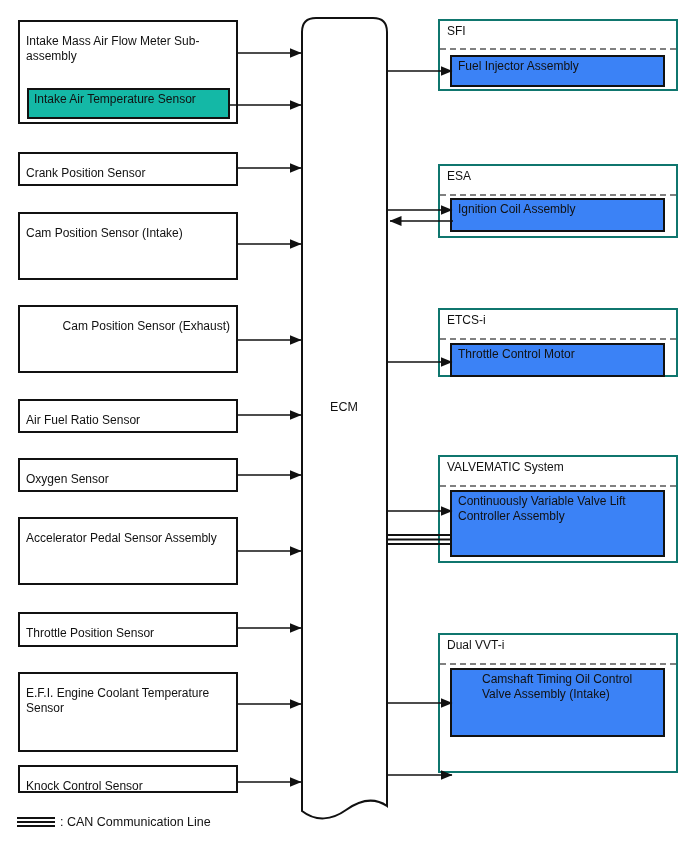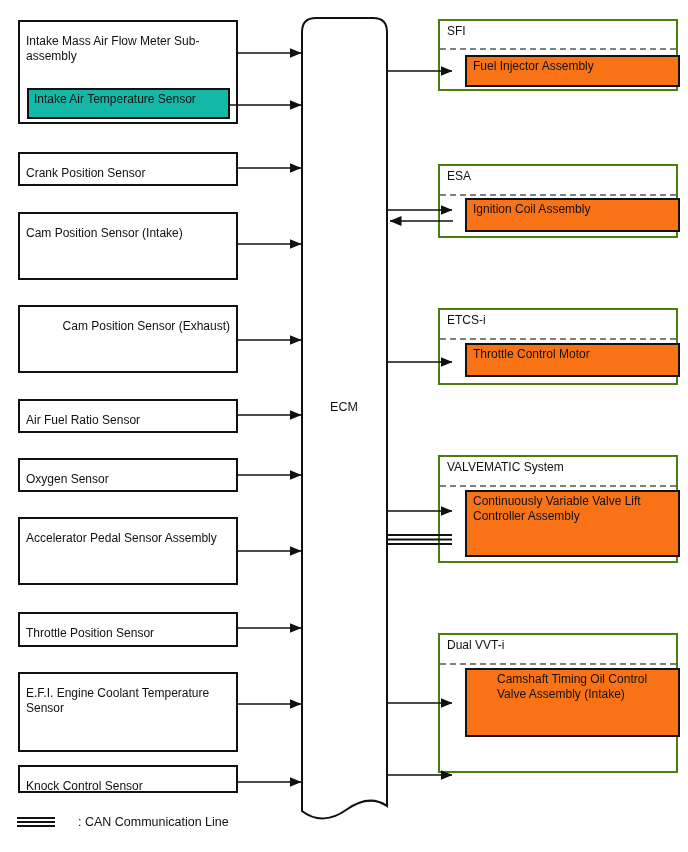--- a/index.html
+++ b/index.html
@@ -34,41 +34,41 @@
     background: #14b8a6;
     padding: 2px 5px;
     font-size: 12px;
     line-height: 1.25;
   }
   
   .rbox {
     position: absolute;
     left: 438px;
     width: 240px;
-    border: 2px solid #4d7c0f;
+    border: 2px solid #0f766e;
     background: #fff;
     font-size: 12px;
   }
   .rbox .title {
     padding: 3px 7px;
     font-size: 12px;
     line-height: 1.25;
   }
   .dash-sep {
     position: absolute;
     left: 0;
     right: 0;
     border-top: 2px dashed #808080;
   }
   .rinner {
     position: absolute;
-    left: 25px;
+    left: 10px;
     width: 215px;
     border: 2px solid #111;
-    background: #f97316;
+    background: #3b82f6;
     padding: 2px 6px;
     font-size: 12px;
     line-height: 1.28;
   }
   
   svg.overlay {
     position: absolute;
     inset: 0;
     z-index: 5;
     pointer-events: none;
@@ -81,21 +81,21 @@
     font-size: 12.5px;
     fill: #111;
   }
   
   .legend {
     position: absolute;
     left: 17px;
     top: 815px;
     display: flex;
     align-items: center;
-    gap: 23px;
+    gap: 5px;
     font-size: 12.5px;
   }
   .can-symbol { width: 38px; }
   .can-symbol .bar {
     height: 2px;
     background: #111;
     margin: 2px 0;
   }
 </style>
 </head>
@@ -199,21 +199,21 @@
   </div>
 
   <div class="rbox" style="top:164px;height:74px;">
     <div class="title">ESA</div>
     <div class="dash-sep" style="top:28px;"></div>
     <div class="rinner" style="top:32px;height:34px;">
       <span>Ignition Coil Assembly</span>
     </div>
   </div>
 
-  <div class="rbox" style="top:308px;height:77px;">
+  <div class="rbox" style="top:308px;height:69px;">
     <div class="title">ETCS-i</div>
     <div class="dash-sep" style="top:28px;"></div>
     <div class="rinner" style="top:33px;height:34px;">
       <span>Throttle Control Motor</span>
     </div>
   </div>
 
   <div class="rbox" style="top:455px;height:108px;">
     <div class="title">VALVEMATIC System</div>
     <div class="dash-sep" style="top:28px;"></div>

